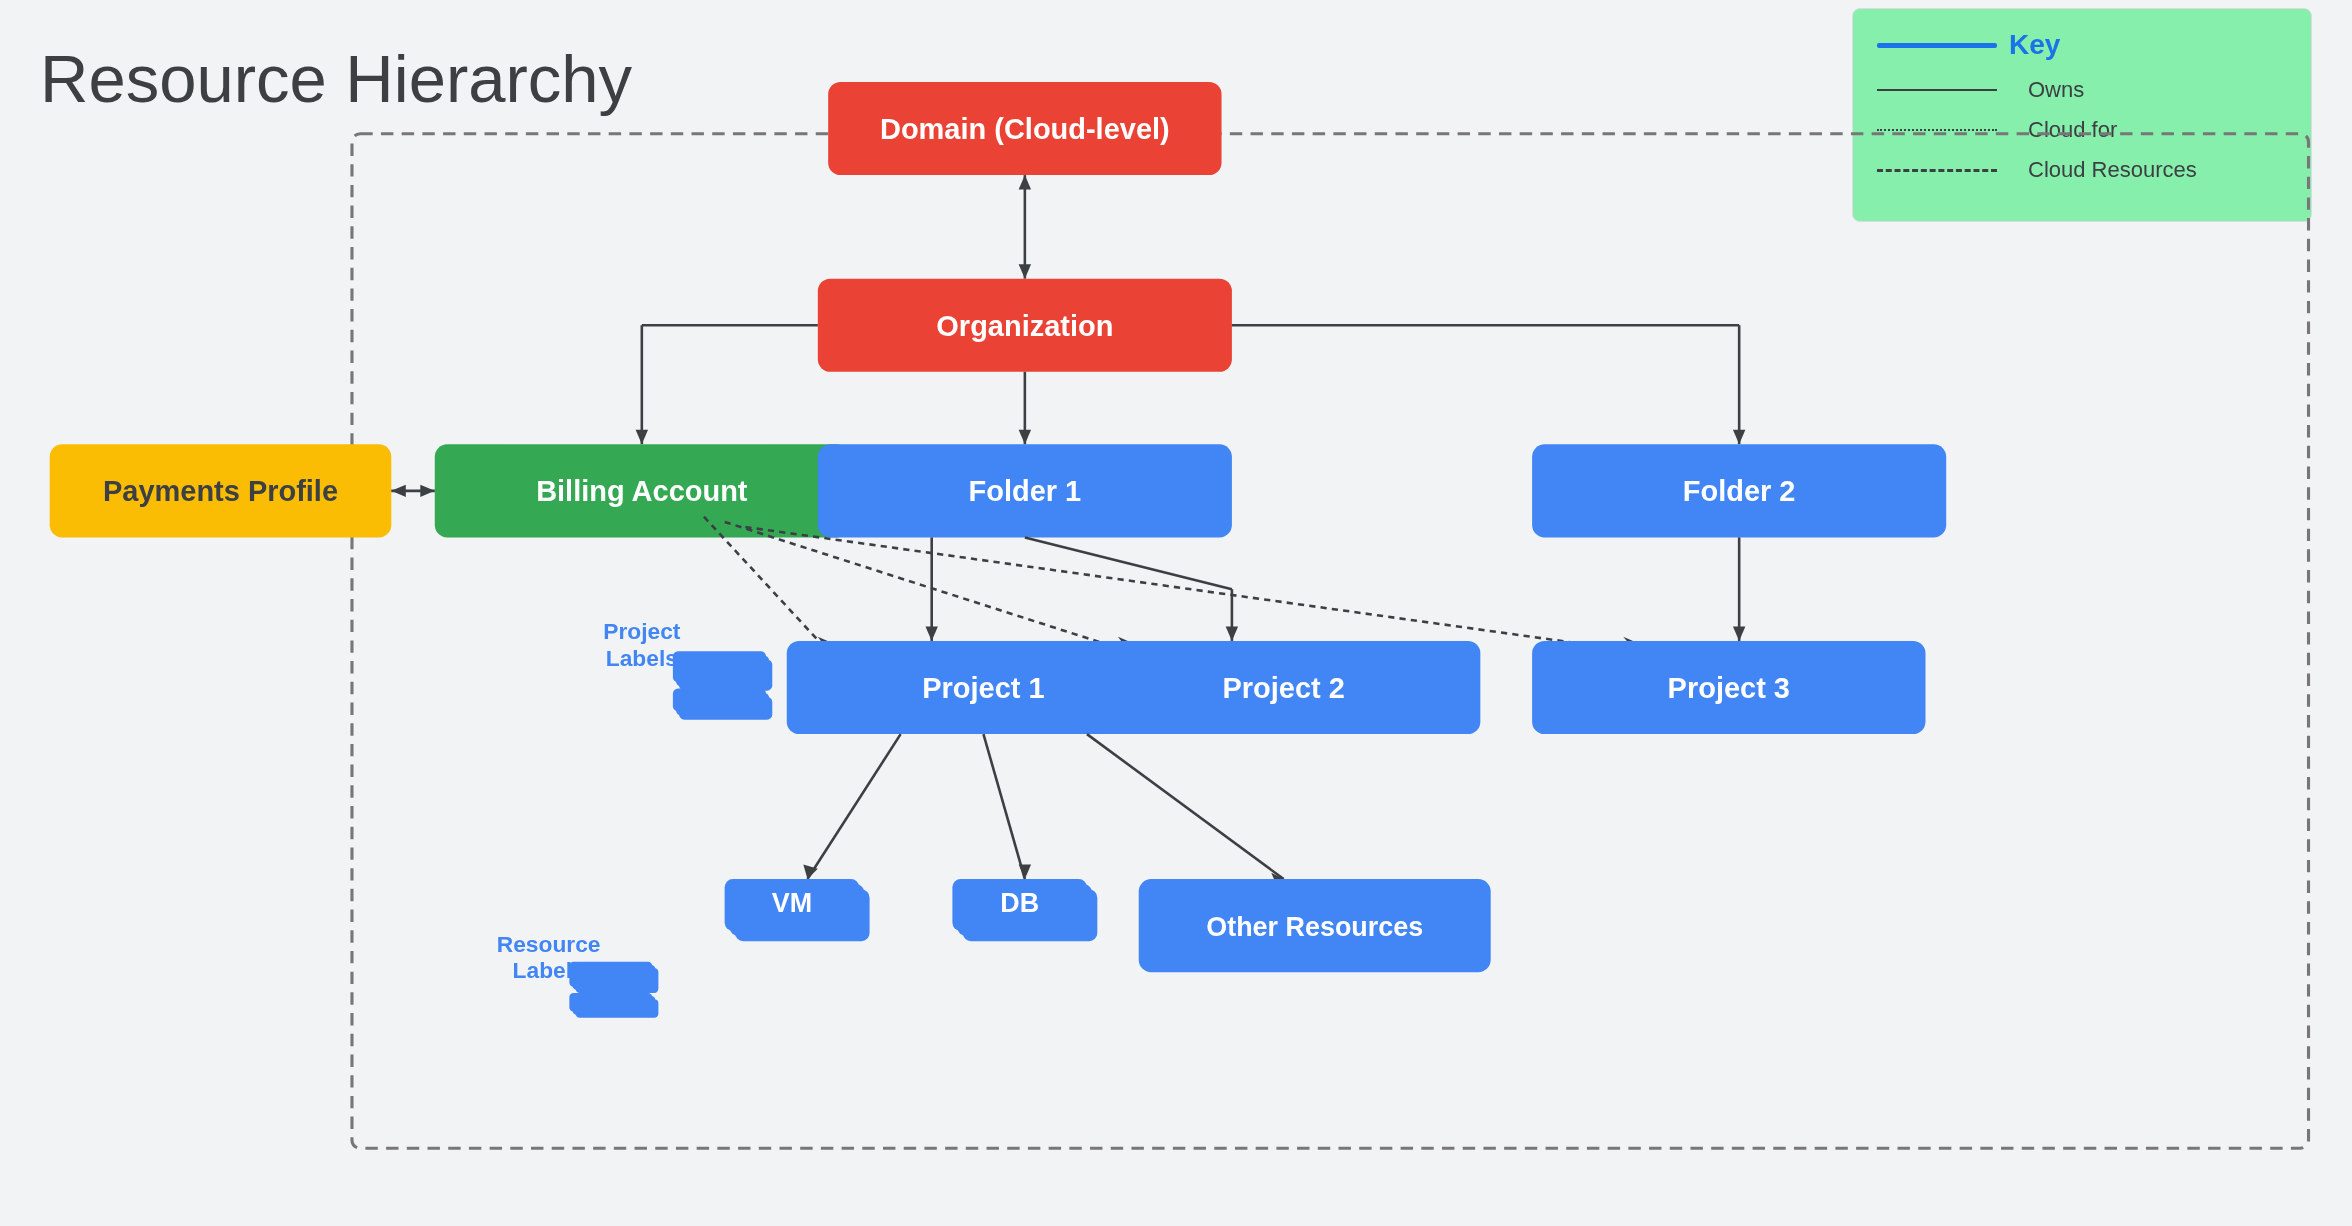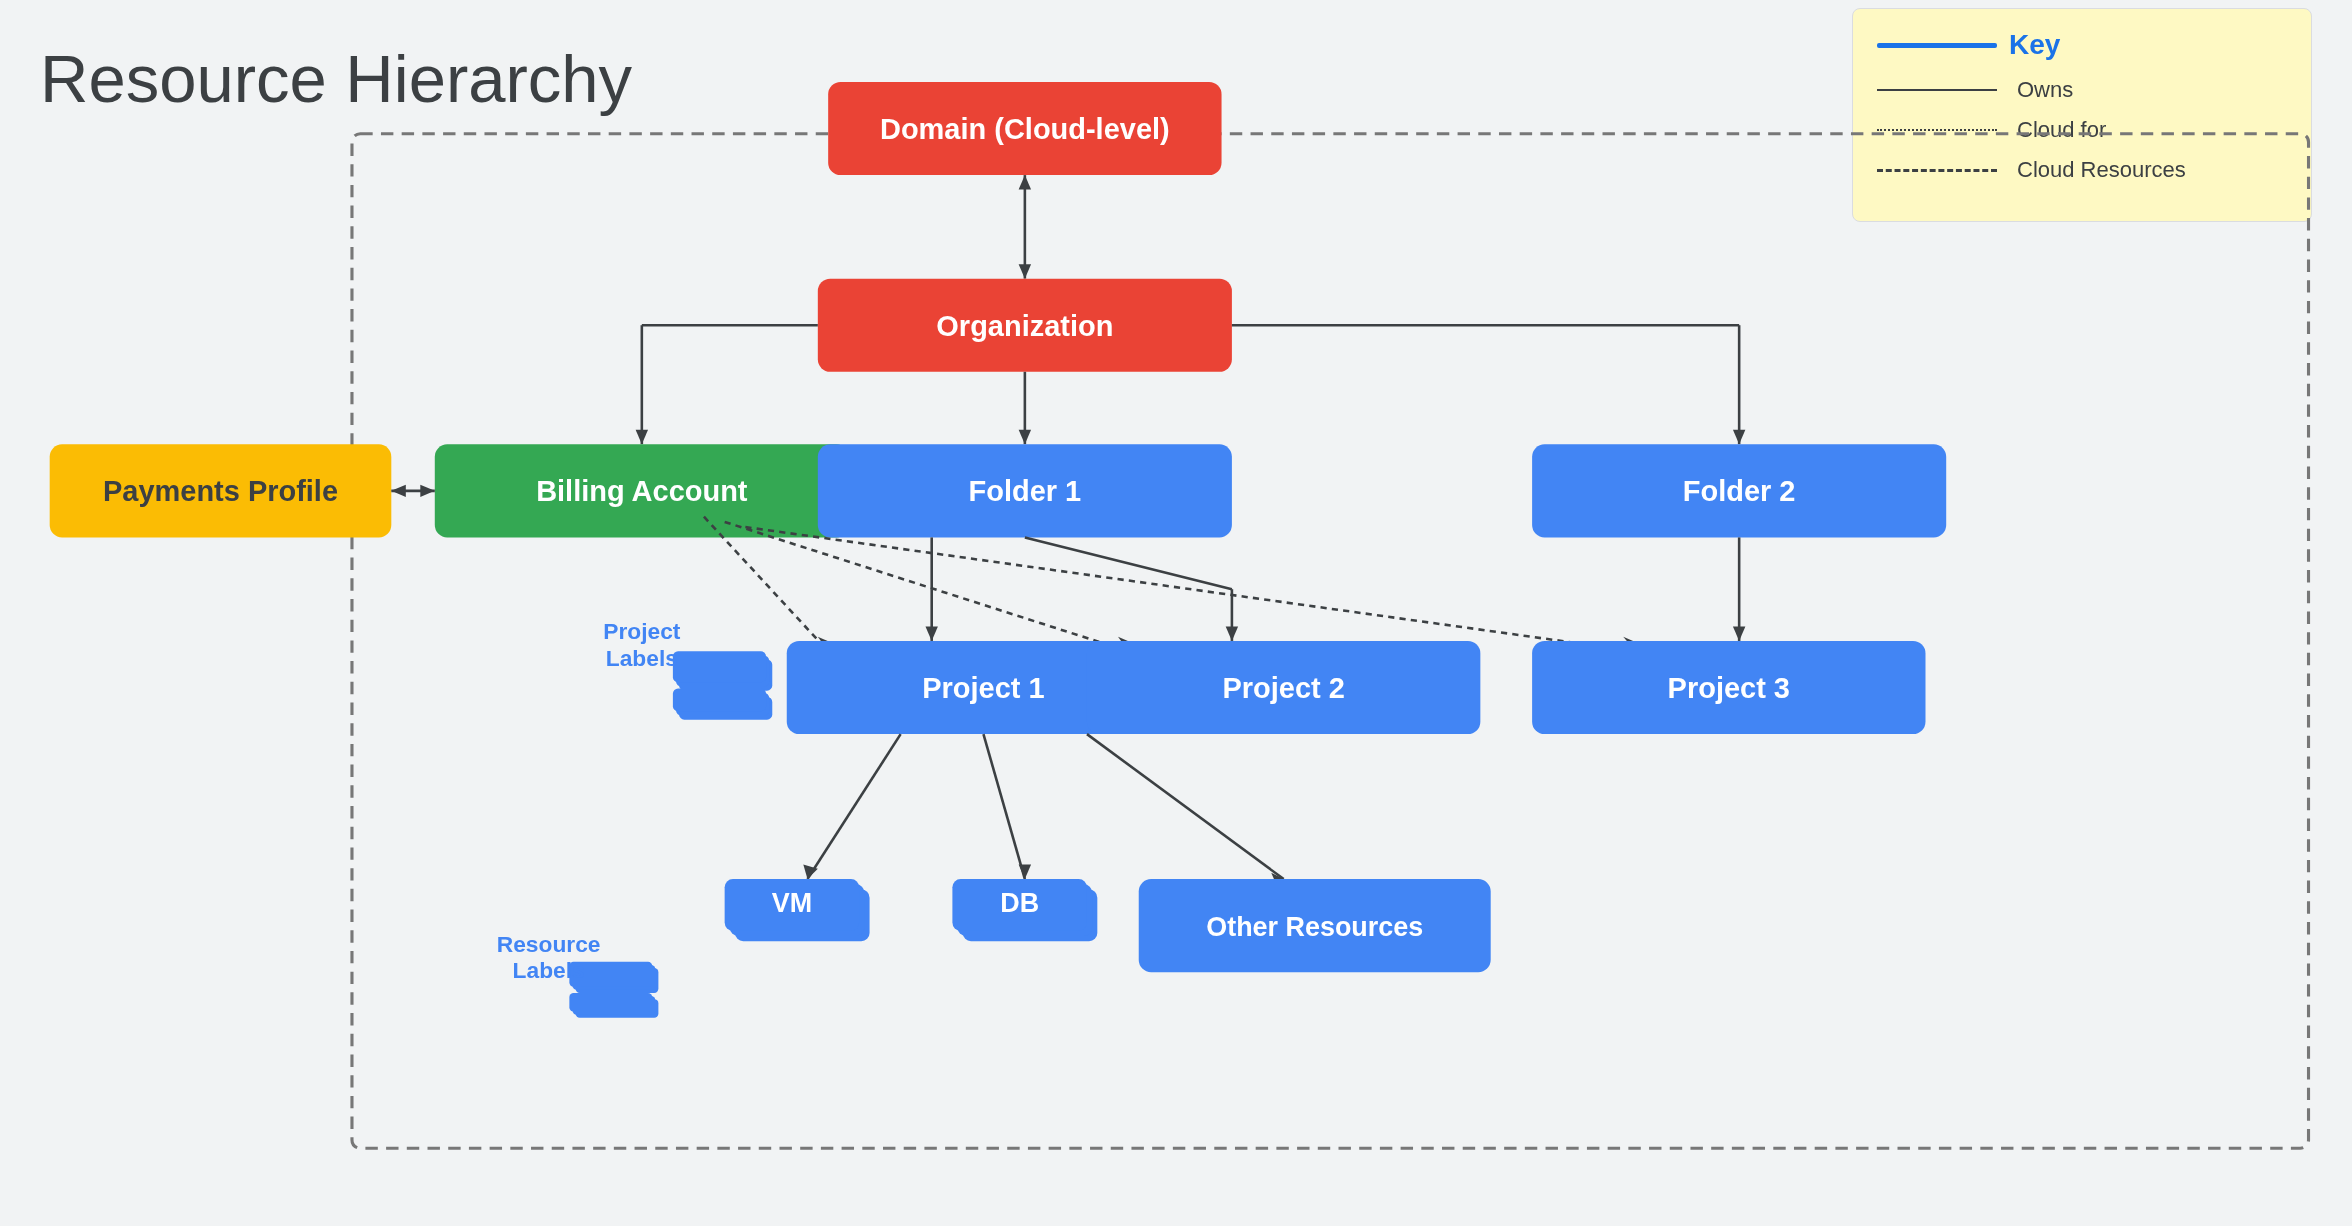--- a/index.html
+++ b/index.html
@@ -20,21 +20,21 @@
       font-weight: 400;
       color: #3c4043;
     }
 
     
     .key-box {
       position: absolute;
       top: 8px;
       right: 40px;
       width: 460px;
-      background: #fef9c3;
+      background: #86efac;
       border: 1px solid #dadce0;
       border-radius: 8px;
       padding: 20px 24px 24px;
     }
     .key-header {
       display: flex;
       align-items: center;
       gap: 12px;
       margin-bottom: 16px;
     }
@@ -45,21 +45,21 @@
       border-radius: 2px;
     }
     .key-title {
       font-size: 28px;
       font-weight: 700;
       color: #1a73e8;
     }
     .key-item {
       display: flex;
       align-items: center;
-      gap: 20px;
+      gap: 31px;
       margin-bottom: 14px;
     }
     .key-line {
       width: 120px;
       height: 2px;
       background: #3c4043;
       flex-shrink: 0;
     }
     .key-line-dotted {
       width: 120px;

